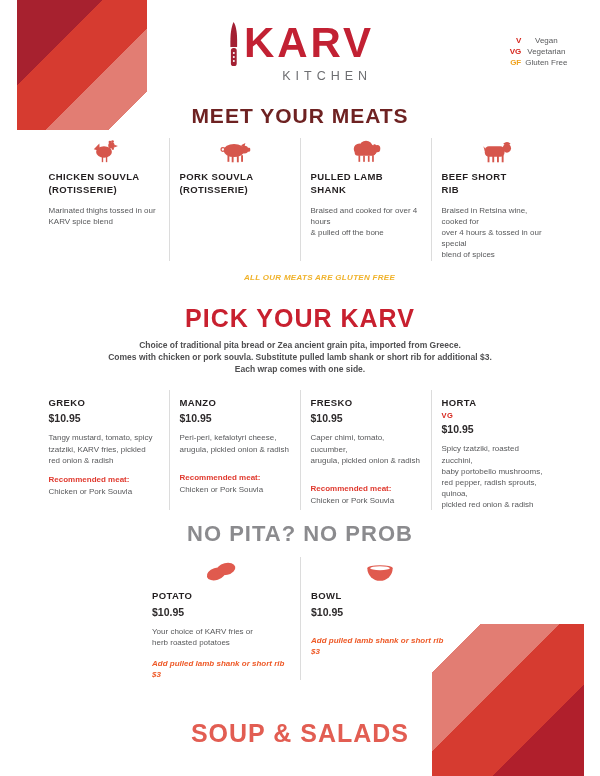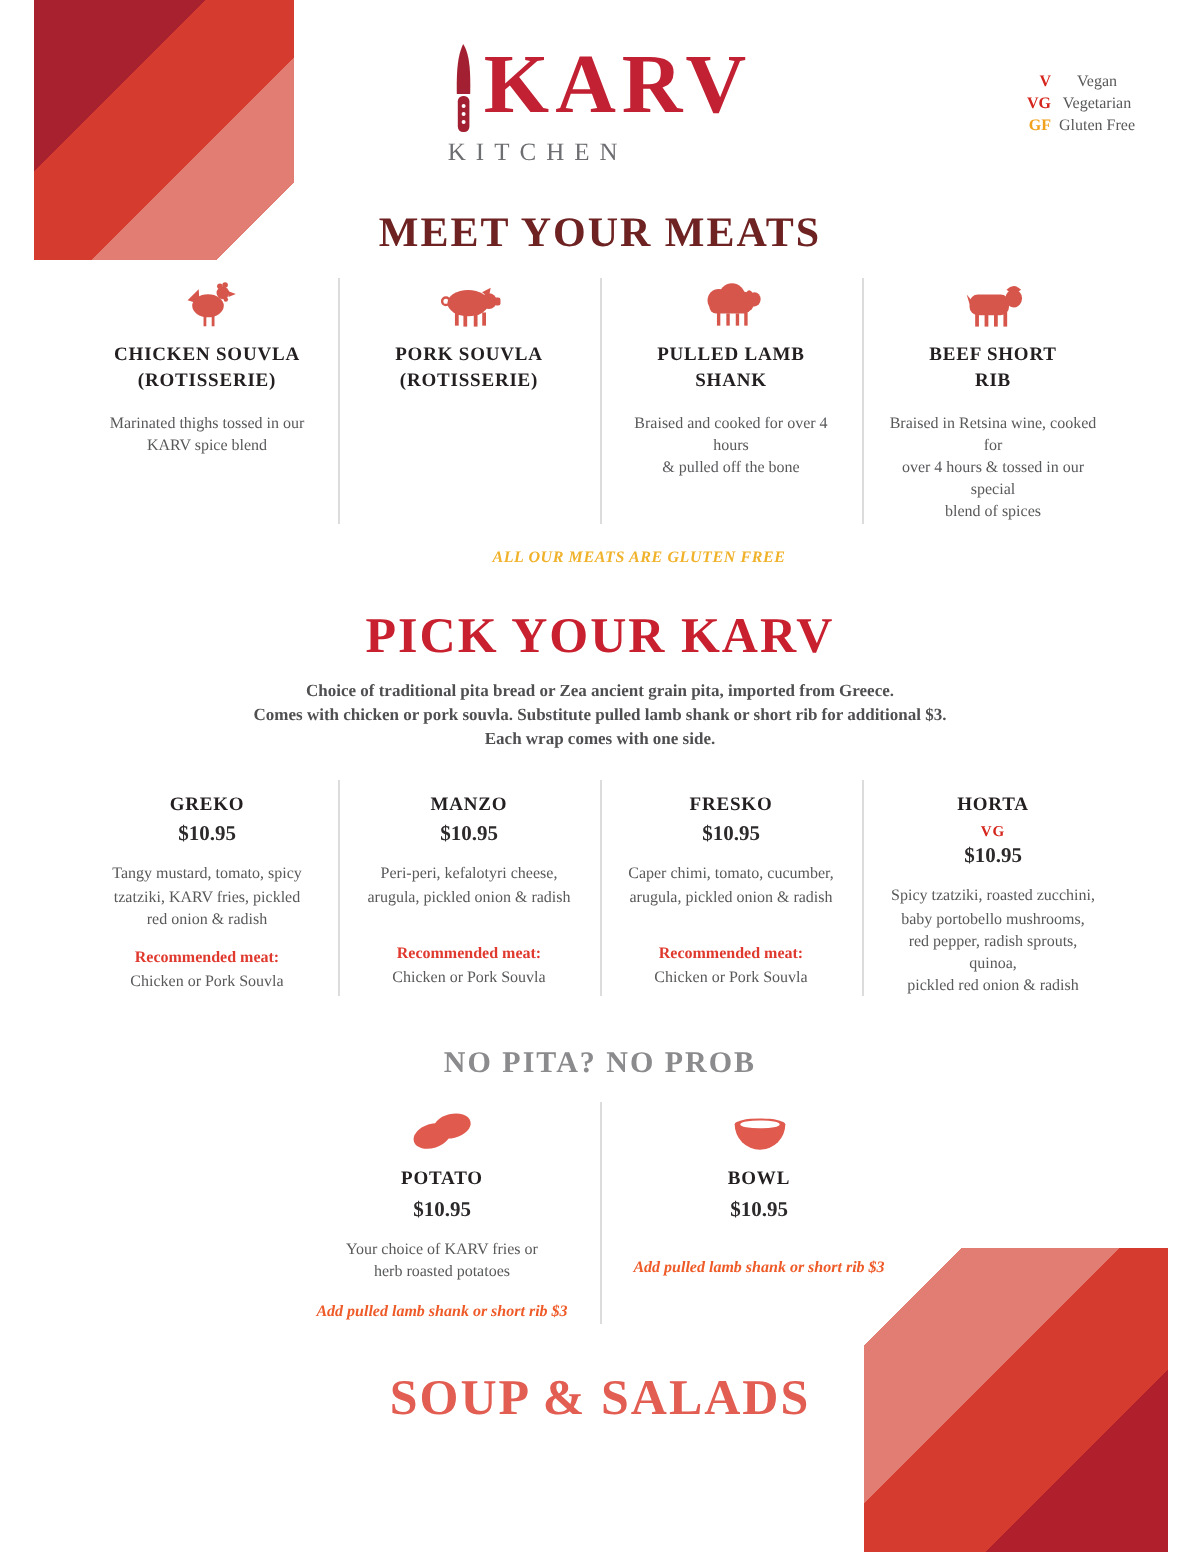--- a/index.html
+++ b/index.html
@@ -1,20 +1,20 @@
 <!DOCTYPE html>
 <html><head>
 <meta charset="utf-8">
 <style>
   * { margin:0; padding:0; box-sizing:border-box; }
   html,body { background:#fff; }
   .page {
     position:relative; width:567px; height:776px; margin:0 auto;
     background:#ffffff; overflow:hidden;
-    font-family:Liberation Serif, serif; color:#58595b;
+    font-family:Liberation Sans, sans-serif; color:#58595b;
   }
   
   .corner-tl {
     position:absolute; top:0; left:0; width:130px; height:130px;
     background:linear-gradient(135deg,
       #a7212f 0%, #a7212f 33%,
       #d63b30 33%, #d63b30 61%,
       #e27d73 61%, #e27d73 85%,
       rgba(255,255,255,0) 85%);
   }
@@ -28,43 +28,43 @@
   }
   
   .header { position:relative; padding-top:22px; text-align:center; height:92px; }
   .logo { display:inline-block; }
   .logo-row { display:flex; align-items:flex-start; justify-content:center; gap:3px; }
   .logo-karv {
     font-size:42px; line-height:42px; font-weight:700; letter-spacing:3px;
     color:#c22133;
   }
   .logo-kitchen {
-    text-align:left; color:#6d6e71; font-size:12.5px; letter-spacing:5px;
+    text-align:right; color:#6d6e71; font-size:12.5px; letter-spacing:5px;
     margin-top:1px; padding-right:2px;
   }
   .legend {
     position:absolute; top:36px; right:16px;
     display:grid; grid-template-columns:auto auto; column-gap:4px; row-gap:2px;
     font-size:8px; color:#58595b; align-items:baseline;
   }
   .lg-code { font-weight:700; text-align:right; }
   .lg-v, .lg-vg { color:#d6251c; }
   .lg-gf { color:#f0a21c; }
   
   .h-meats { text-align:center; font-size:21px; font-weight:700; letter-spacing:1px; color:#6e2222; margin-top:12px; }
   .h-karv  { text-align:center; font-size:25px; font-weight:700; letter-spacing:1px; color:#c8202f; margin-top:22px; }
-  .h-nopita{ text-align:center; font-size:15px; font-weight:700; letter-spacing:1px; color:#8b8b8e; margin-top:26px; }
-  .h-soup  { text-align:center; font-size:25px; font-weight:700; letter-spacing:1px; color:#e25d52; margin-top:24px; }
+  .h-nopita{ text-align:center; font-size:22px; font-weight:700; letter-spacing:1px; color:#8b8b8e; margin-top:11px; }
+  .h-soup  { text-align:center; font-size:25px; font-weight:700; letter-spacing:1px; color:#e25d52; margin-top:39px; }
   .intro {
     text-align:center; font-size:8.5px; font-weight:700; color:#4f4f51;
     line-height:1.45; margin-top:6px; white-space:pre-line;
   }
   
   .row { display:flex; margin:10px 22px 0 22px; }
-  .col { flex:1; padding:0 10px; text-align:center; }
+  .col { flex:1; padding:0 10px; }
   .col + .col { border-left:1px solid #dcdcdc; }
   .row-narrow { display:flex; justify-content:center; margin-top:10px; }
   .row-narrow .col { flex:none; width:158px; }
   .icon-box { height:26px; display:flex; align-items:flex-end; justify-content:center; }
   .item-name {
     margin-top:7px; font-size:9.5px; font-weight:700; letter-spacing:.4px;
     color:#231f20; line-height:1.35; white-space:pre-line;
   }
   .item-price { margin-top:3px; font-size:10.5px; font-weight:700; color:#2d2a2b; }
   .desc { margin-top:8px; font-size:8px; line-height:1.4; color:#58595b; white-space:pre-line; }

